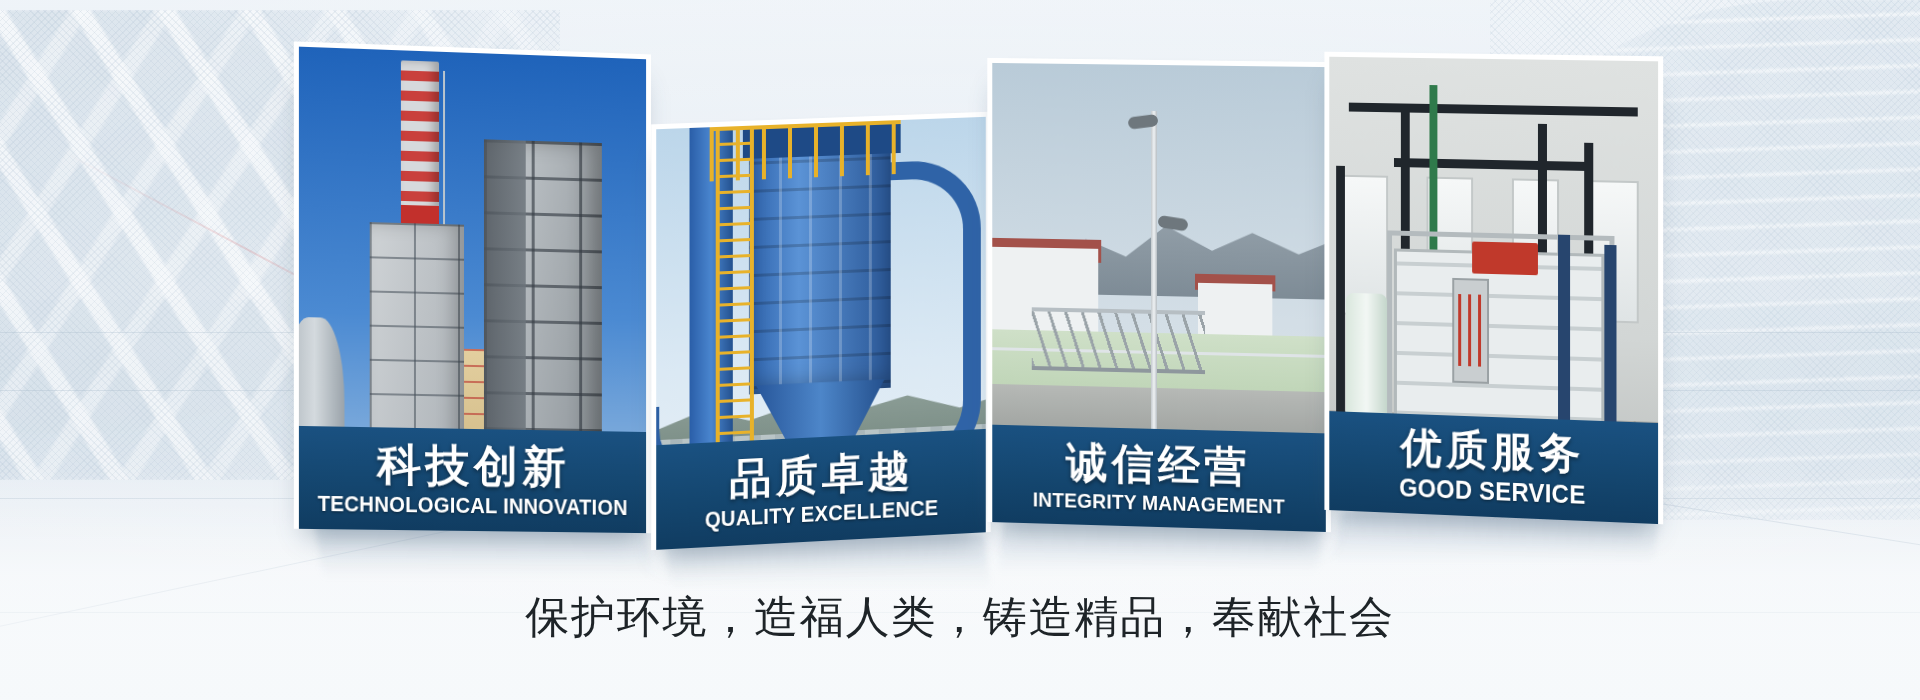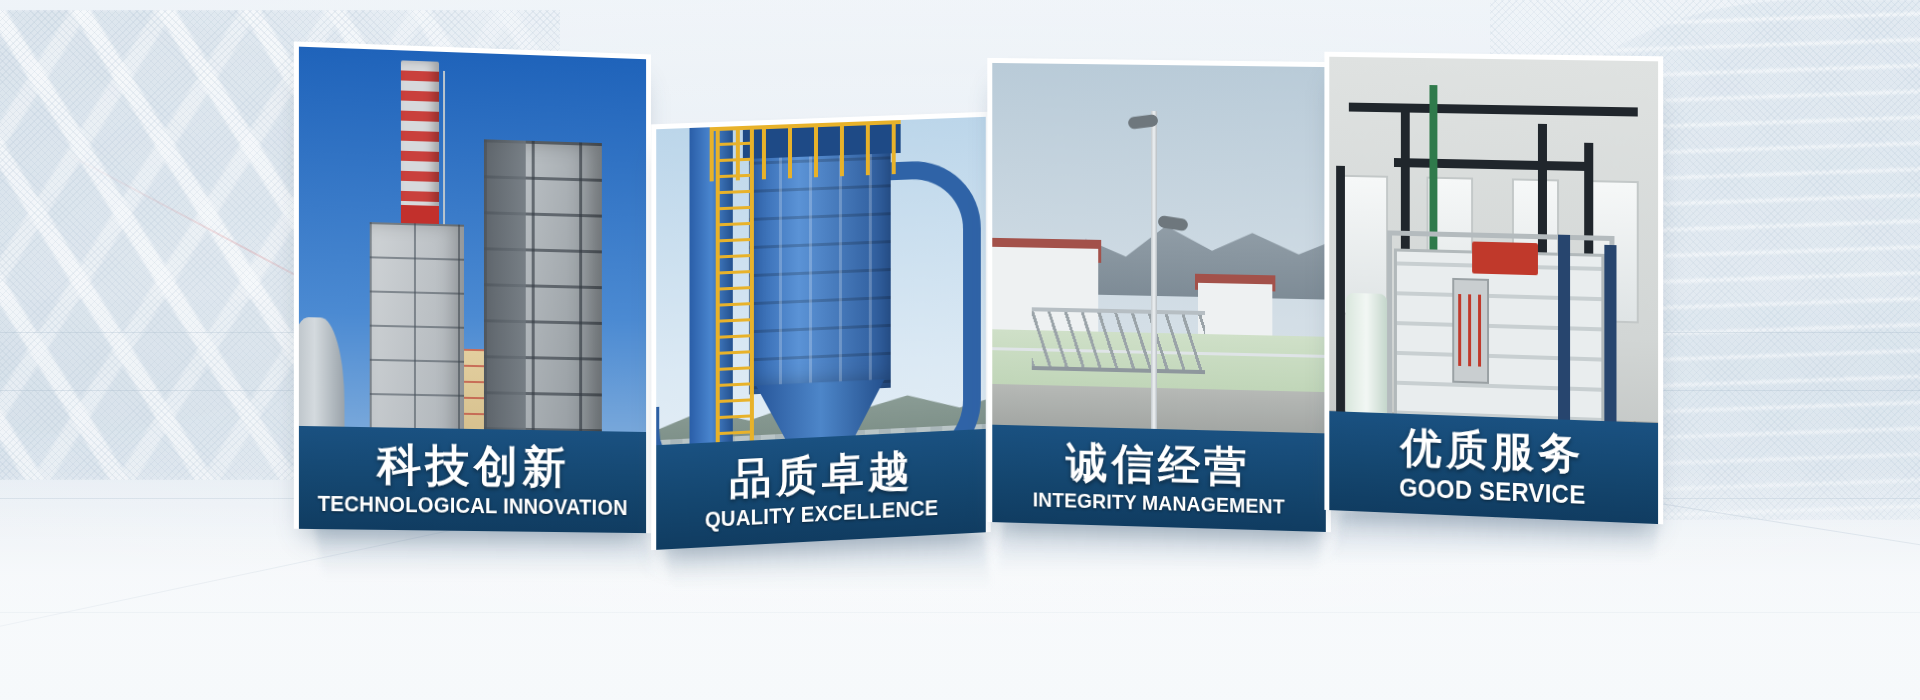--- a/index.html
+++ b/index.html
@@ -344,14 +344,15 @@
         </div>
         <div class="caption" style="height:100px;">
           <div class="cn" style="font-size:42px;margin-bottom:6px;">优质服务</div>
           <div class="en" style="font-size:26px;">GOOD SERVICE</div>
         </div>
       </div>
     </div>
 
   </div>
 
+  <div class="tagline" style="top:588px;">保护环境，造福人类，铸造精品，奉献社会</div>
 
 </div>
 
 </body></html>

